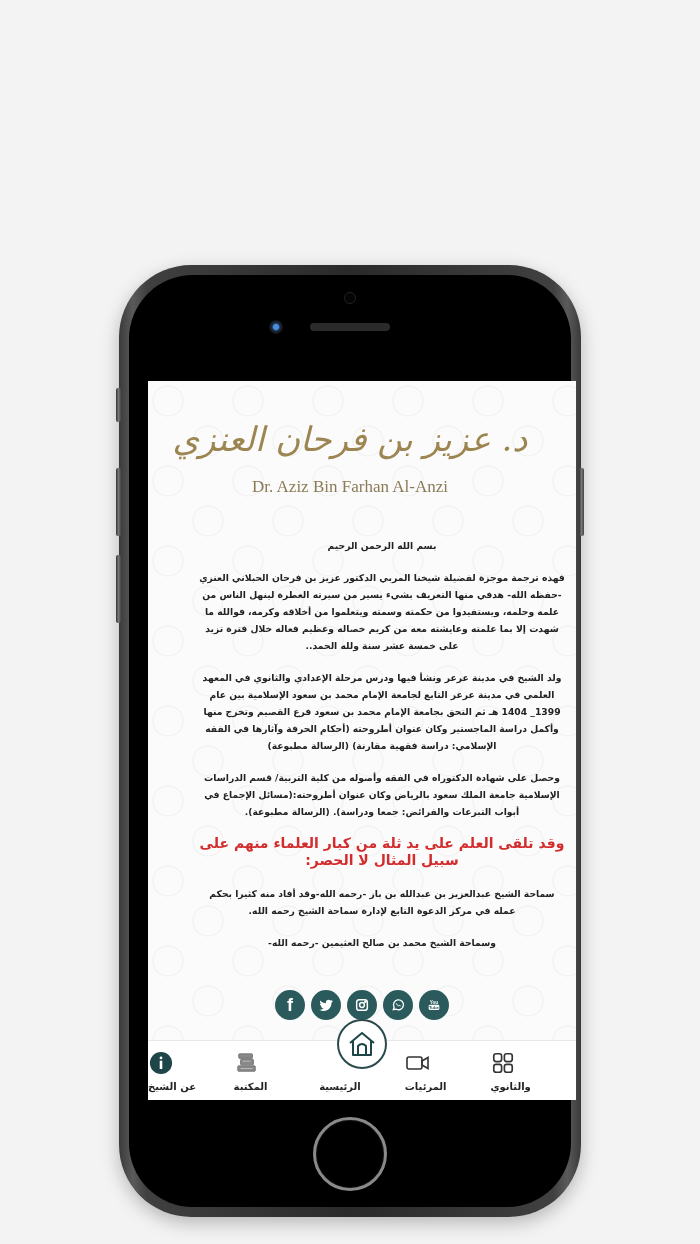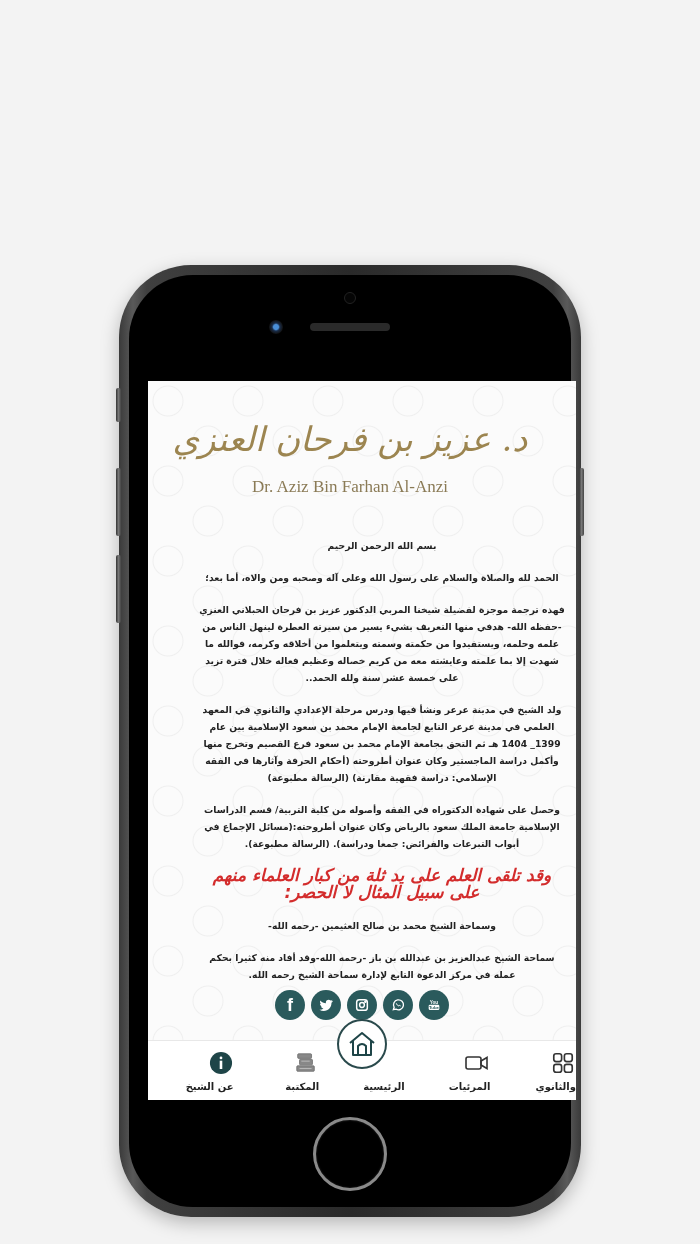--- a/index.html
+++ b/index.html
@@ -88,24 +88,23 @@
     text-align: center;
     color: #222;
     font-family: "DejaVu Sans", sans-serif;
     font-size: 9.2px;
     line-height: 17px;
     font-weight: bold;
   }
   .content p { margin-bottom: 15px; margin-left: 40px; }
   .content p.red {
     color: #d32c2c;
-    font-size: 17px;
+    font-size: 14px;
     margin-top: 4px;
     margin-bottom: 16px;
-    font-style: italic;
   }
   .social-row {
     position: absolute; top: 609px; left: 0; right: 0;
     display: flex; justify-content: center; gap: 6px;
   }
   .social-icon {
     width: 30px; height: 30px; border-radius: 50%;
     background: #2a5a5c;
     color: #fff;
     display: flex; align-items: center; justify-content: center;
@@ -115,21 +114,21 @@
   .social-icon svg { width: 16px; height: 16px; }
   
   .bottom-nav {
     position: absolute; left: 0; right: 0; top: 659px; height: 60px;
     background: #fff;
     border-top: 1px solid #e8e8e8;
     display: flex; flex-direction: row;
   }
   .nav-item {
     flex: 1;
-    display: flex; flex-direction: column; align-items: flex-end;
+    display: flex; flex-direction: column; align-items: flex-start;
     justify-content: flex-end;
     padding-bottom: 8px;
     position: relative;
   }
   .nav-icon {
     width: 26px; height: 26px;
     display: flex; align-items: center; justify-content: center;
     margin-bottom: 5px;
   }
   .nav-label {
@@ -161,27 +160,26 @@
 <div class="home-button"></div>
 
 <div class="screen">
   <div class="logo-area">
     <div class="logo-arabic">د. عزيز بن فرحان العنزي</div>
     <div class="logo-english">Dr. Aziz Bin Farhan Al-Anzi</div>
   </div>
 
   <div class="content">
     <p>بسم الله الرحمن الرحيم</p>
-    <p>الحمد لله والصلاة والسلام على رسول الله وعلى آله وصحبه ومن والاه، أما بعد؛</p>
     <p>فهذه ترجمة موجزة لفضيلة شيخنا المربي الدكتور عزيز بن فرحان الحبلاني العنزي -حفظه الله- هدفي منها التعريف بشيء يسير من سيرته العطرة لينهل الناس من علمه وحلمه، ويستفيدوا من حكمته وسمته ويتعلموا من أخلاقه وكرمه، فوالله ما شهدت إلا بما علمته وعايشته معه من كريم خصاله وعظيم فعاله خلال فترة تزيد على خمسة عشر سنة ولله الحمد..</p>
     <p>ولد الشيخ في مدينة عرعر ونشأ فيها ودرس مرحلة الإعدادي والثانوي في المعهد العلمي في مدينة عرعر التابع لجامعة الإمام محمد بن سعود الإسلامية بين عام 1399_ 1404 هـ ثم التحق بجامعة الإمام محمد بن سعود فرع القصيم وتخرج منها وأكمل دراسة الماجستير وكان عنوان أطروحته (أحكام الحرفة وآثارها في الفقه الإسلامي: دراسة فقهية مقارنة) (الرسالة مطبوعة)</p>
     <p>وحصل على شهادة الدكتوراه في الفقه وأصوله من كلية التربية/ قسم الدراسات الإسلامية جامعة الملك سعود بالرياض وكان عنوان أطروحته:(مسائل الإجماع في أبواب التبرعات والفرائض: جمعا ودراسة). (الرسالة مطبوعة).</p>
     <p class="red">وقد تلقى العلم على يد ثلة من كبار العلماء منهم على سبيل المثال لا الحصر:</p>
+    <p>سماحة الشيخ عبدالعزيز بن عبدالله بن باز -رحمه الله-وقد أفاد منه كثيرا بحكم عمله في مركز الدعوة التابع لإدارة سماحة الشيخ رحمه الله.</p>
     <p>وسماحة الشيخ محمد بن صالح العثيمين -رحمه الله-</p>
-    <p>سماحة الشيخ عبدالعزيز بن عبدالله بن باز -رحمه الله-وقد أفاد منه كثيرا بحكم عمله في مركز الدعوة التابع لإدارة سماحة الشيخ رحمه الله.</p>
   </div>
 
   <div class="social-row">
     <div class="social-icon">
       <span style="font-size:18px;">f</span>
     </div>
     <div class="social-icon">
       <svg viewBox="0 0 24 24" fill="#fff">
           <path d="M22 5.8c-.7.3-1.5.5-2.3.6.8-.5 1.5-1.3 1.8-2.2-.8.5-1.7.8-2.6 1-1.6-1.7-4.4-1.6-6 .2-1 1.1-1.3 2.6-1 4C8.6 9.2 5.6 7.6 3.6 5.1 2.5 7 3.1 9.4 4.9 10.6c-.7 0-1.3-.2-1.9-.5 0 2 1.4 3.7 3.3 4.1-.6.2-1.2.2-1.9.1.5 1.7 2.1 2.8 3.8 2.9-1.7 1.3-3.8 2-6 1.8 1.9 1.2 4.1 1.9 6.3 1.9 7.6 0 11.7-6.3 11.7-11.7v-.5c.7-.6 1.3-1.3 1.8-2.1z"></path>
         </svg>

